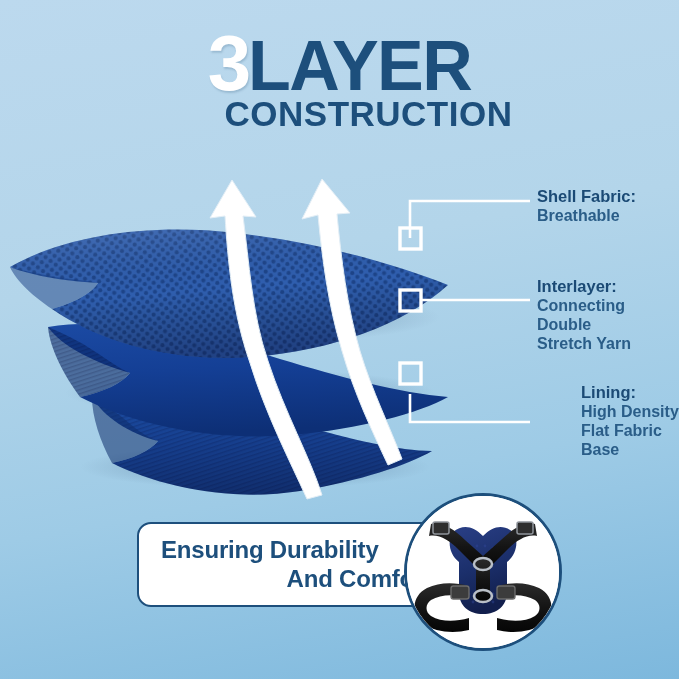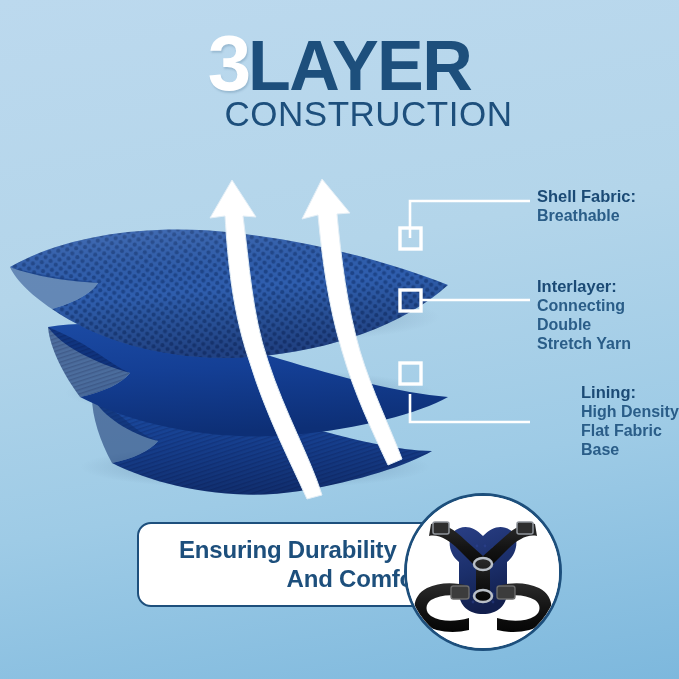--- a/index.html
+++ b/index.html
@@ -47,21 +47,21 @@
   .title-word {
     font-size: 70px;
     font-weight: bold;
     color: #1d4f7c;
     letter-spacing: -1.5px;
     font-family: "Liberation Sans", sans-serif;
   }
   .title-line2 {
     margin-top: -6px;
     font-size: 35px;
-    font-weight: normal;
+    font-weight: bold;
     color: #1d4f7c;
     letter-spacing: 0.5px;
     padding-left: 58px;
     font-family: "Liberation Sans", sans-serif;
   }
 
   
   .fabric-stage {
     position: absolute;
     left: 0;
@@ -122,21 +122,20 @@
     justify-content: center;
     padding: 0 26px 0 22px;
   }
   .tagline-l1 {
     font-size: 24px;
     font-weight: bold;
     color: #1d4f7c;
     text-align: left;
     letter-spacing: -0.2px;
     line-height: 1.2;
-    margin-left: 18px;
   }
   .tagline-l2 {
     font-size: 24px;
     font-weight: bold;
     color: #1d4f7c;
     text-align: right;
     letter-spacing: -0.2px;
     line-height: 1.2;
   }
 

